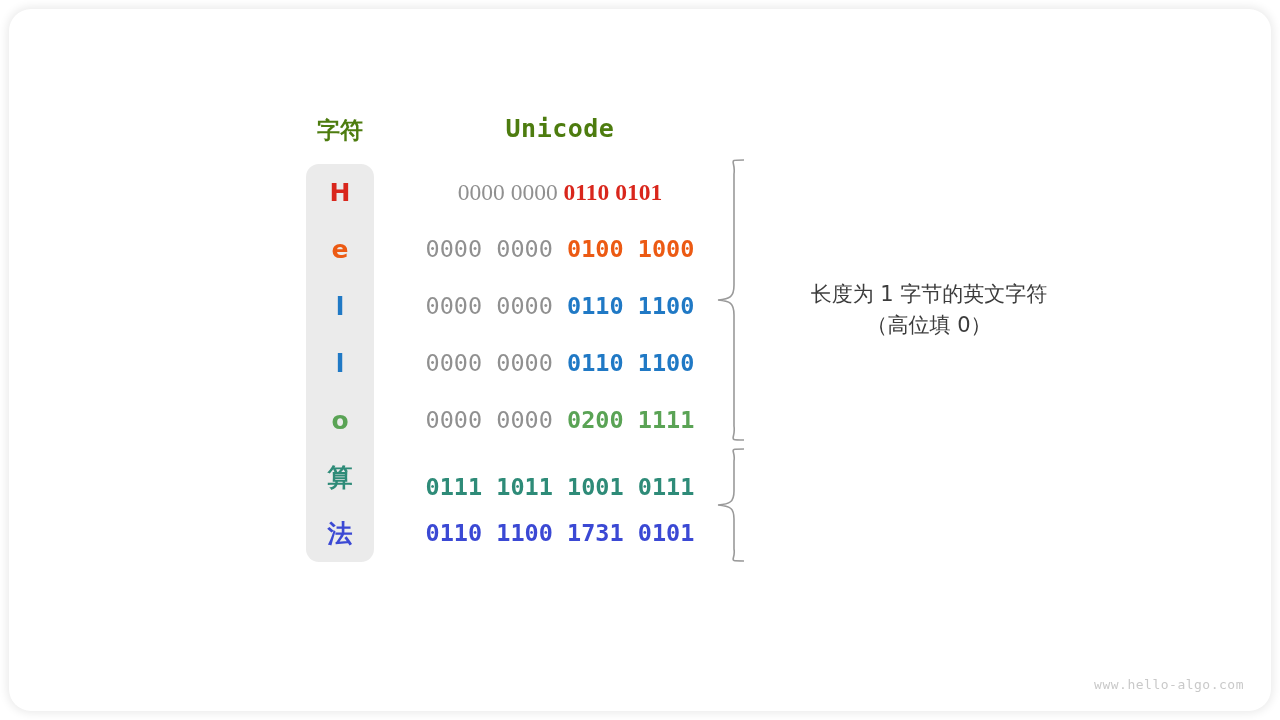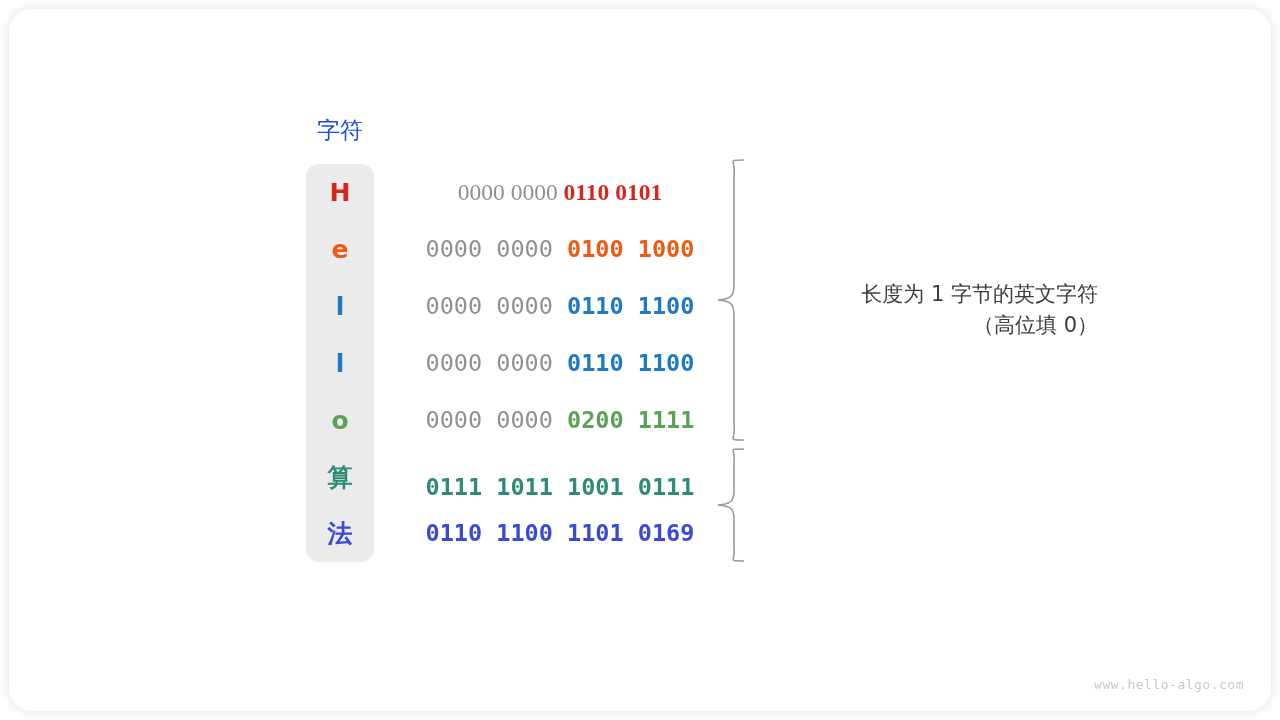--- a/index.html
+++ b/index.html
@@ -27,22 +27,22 @@
     width: 1262px;
     height: 702px;
     background: #ffffff;
     border-radius: 22px;
     box-shadow: 0 0 10px 2px rgba(0,0,0,0.085);
   }
 
   
   .hdr {
     position: absolute;
-    font-weight: normal;
-    color: #1d4ed8;
+    font-weight: bold;
+    color: #4d7c0f;
     white-space: nowrap;
   }
   .hdr-char {
     left: 306px;
     top: 115px;
     width: 68px;
     text-align: center;
     font-size: 23px;
     font-family: "DejaVu Sans", "Liberation Sans", sans-serif;
   }
@@ -108,21 +108,21 @@
   
   .note {
     position: absolute;
     color: #3c3c3c;
     font-size: 21px;
     line-height: 31px;
     text-align: center;
     font-family: "DejaVu Sans", "Liberation Sans", sans-serif;
     white-space: pre-line;
   }
-  .note-1 { left: 760px; top: 279px; width: 338px; text-align: right; }
+  .note-1 { left: 760px; top: 279px; width: 338px; }
   .note-2 { left: 760px; top: 486px; width: 338px; }
 
   
   .watermark {
     position: absolute;
     right: 36px;
     bottom: 28px;
     font-size: 13px;
     color: #c9c9c9;
     font-family: "DejaVu Sans Mono", "Liberation Mono", monospace;
@@ -130,38 +130,39 @@
   }
 </style>
 </head>
 <body>
 
 <div id="canvas">
 
   <div class="card"></div>
 
   <div class="hdr hdr-char">字符</div>
+  <div class="hdr hdr-unicode">Unicode</div>
 
   <div class="char-col"></div>
 
   <div id="rows-host">
       <div class="row-char" style="top: 164px; color: rgb(217, 38, 28);">H</div>
       <div class="row-bits" style="top: 164px; color: rgb(217, 38, 28); font-family: Liberation Serif, serif;"><span class="pad">0000 0000 </span><span>0110 0101</span></div>
       <div class="row-char" style="top: 220.9px; color: rgb(236, 90, 19);">e</div>
       <div class="row-bits" style="top: 220.9px; color: rgb(236, 90, 19);"><span class="pad">0000 0000 </span><span>0100 1000</span></div>
       <div class="row-char" style="top: 277.8px; color: rgb(32, 121, 197);">l</div>
       <div class="row-bits" style="top: 277.8px; color: rgb(32, 121, 197);"><span class="pad">0000 0000 </span><span>0110 1100</span></div>
       <div class="row-char" style="top: 334.7px; color: rgb(32, 121, 197);">l</div>
       <div class="row-bits" style="top: 334.7px; color: rgb(32, 121, 197);"><span class="pad">0000 0000 </span><span>0110 1100</span></div>
       <div class="row-char" style="top: 391.6px; color: rgb(90, 163, 85);">o</div>
       <div class="row-bits" style="top: 391.6px; color: rgb(90, 163, 85);"><span class="pad">0000 0000 </span><span>0200 1111</span></div>
       <div class="row-char" style="top: 448.5px; color: rgb(46, 139, 120);">算</div>
       <div class="row-bits" style="top: 459px; color: rgb(46, 139, 120);"><span>0111 1011 1001 0111</span></div>
       <div class="row-char" style="top: 505.4px; color: rgb(59, 73, 212);">法</div>
-      <div class="row-bits" style="top: 505.4px; color: rgb(59, 73, 212);"><span>0110 1100 1101 0169</span></div>
+      <div class="row-bits" style="top: 505.4px; color: rgb(59, 73, 212);"><span>0110 1100 1731 0101</span></div>
     </div>
 
   <svg class="brace" style="left:714px; top:158px;" width="42" height="284" viewBox="0 0 42 284">
     <path d="M 30 2
              C 12 2, 22 2, 20 16
              L 20 127
              C 20 139, 16 141, 4 142
              C 16 143, 20 145, 20 157
              L 20 268
              C 22 282, 12 282, 30 282"></path>

